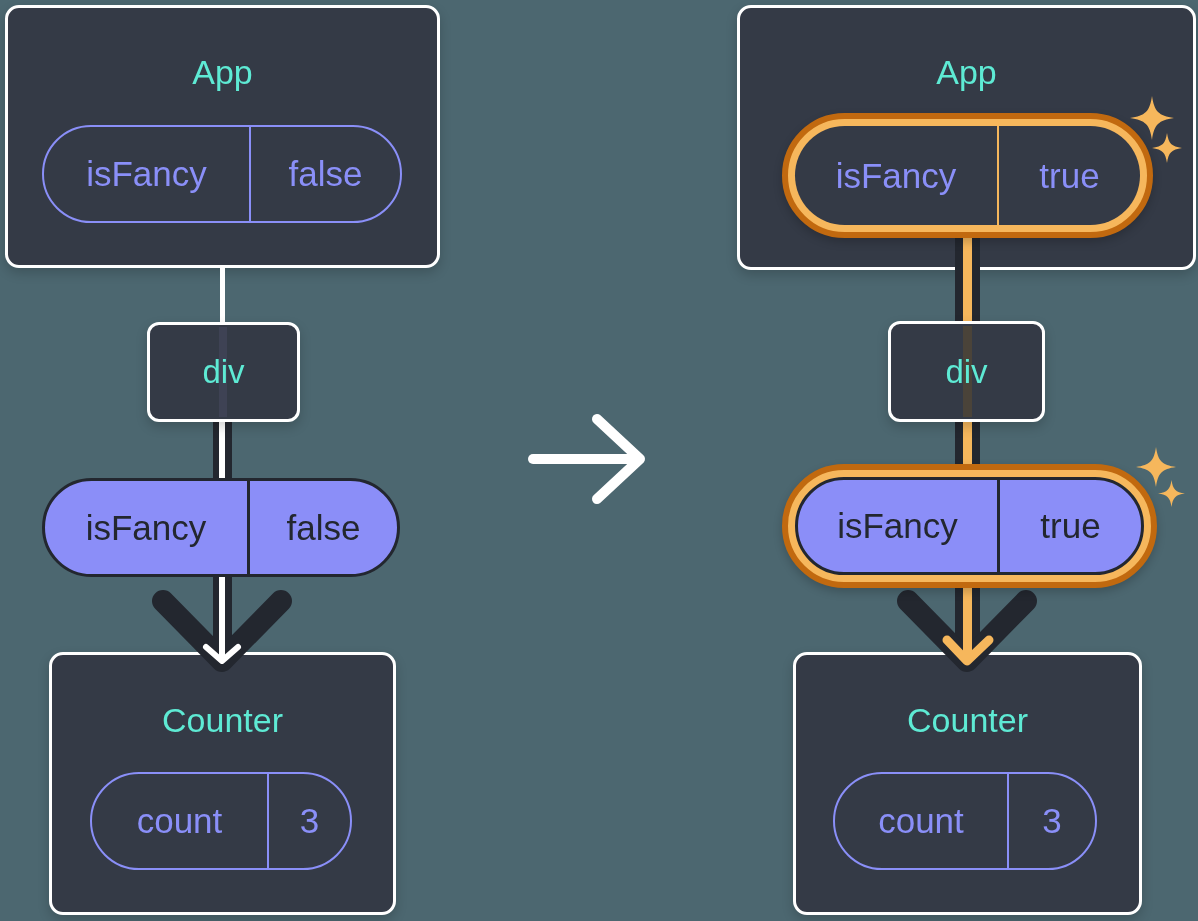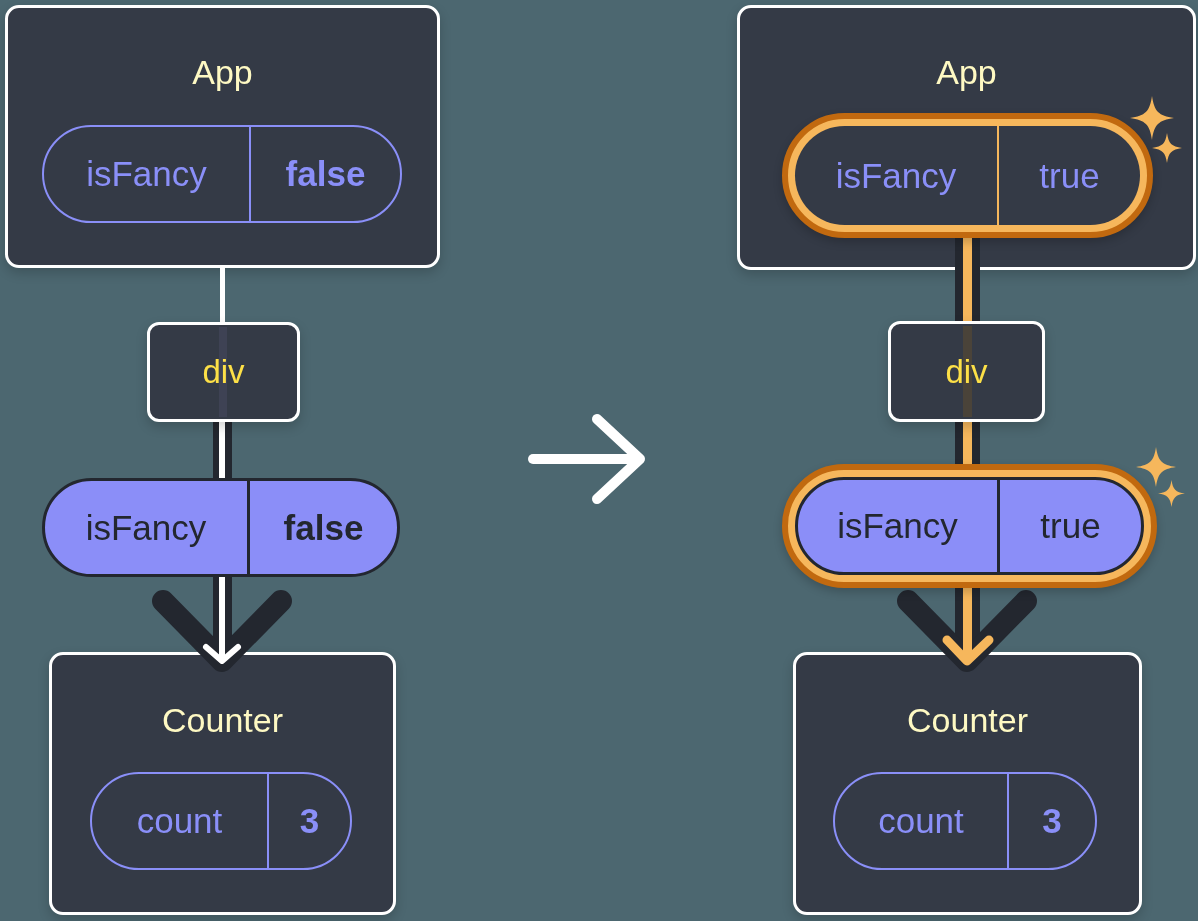--- a/index.html
+++ b/index.html
@@ -19,38 +19,38 @@
   
   .card{
     background:#343A46;
     border:3.5px solid #FFFFFF;
     border-radius:14px;
     box-shadow:0 5px 12px rgba(0,0,0,.18);
     z-index:1;
   }
   .divcard{border-radius:12px;z-index:3;}
   .card-title{
-    color:#fef9c3;
+    color:#5eead4;
     font-size:34px;line-height:44px;font-weight:500;
     text-align:center;
     z-index:5;
   }
   .div-label{
     display:flex;align-items:center;justify-content:center;
-    color:#fde047;font-size:33px;font-weight:400;
+    color:#5eead4;font-size:33px;font-weight:400;
     z-index:5;
     border-radius:16px;
   }
 
   
   .pill{display:flex;align-items:center;border-radius:60px;z-index:5;}
   .pill-outline{border:2.5px solid #8A8FF8;background:transparent;}
   .pill-solid{border:3px solid #23272F;background:#8B8EF8;}
   .seg{display:flex;align-items:center;justify-content:center;height:100%;}
-  .seg-val{flex:1;font-weight:bold;}
+  .seg-val{flex:1;}
   .t-purple{color:#8A8FF8;font-size:35px;}
   .t-dark{color:#23272F;font-size:35px;}
   .bold{font-weight:400;}
   .divider-purple{border-left:2.5px solid #8A8FF8;}
   .divider-dark{border-left:3px solid #23272F;}
   .divider-orange{border-left:2.5px solid #F6B75C;}
 
   
   .ring{
     border:6px solid #C1690F;

